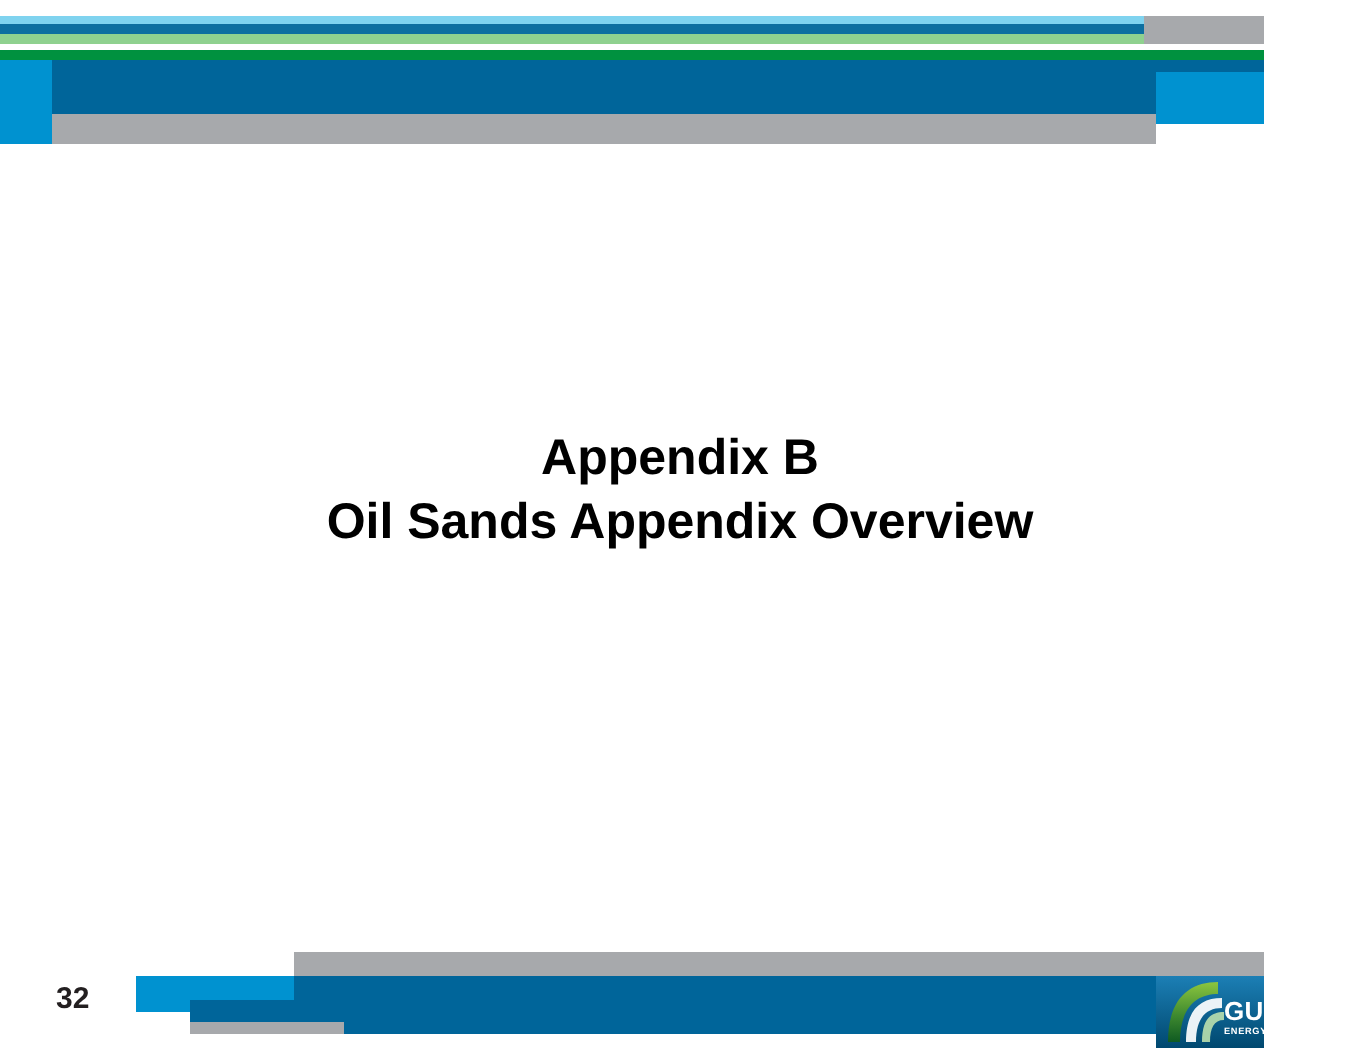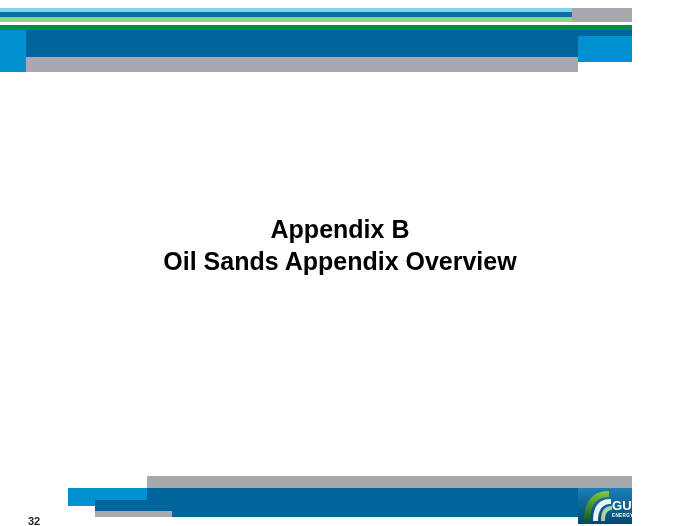--- a/index.html
+++ b/index.html
@@ -71,24 +71,23 @@
   .ftr-grey-bottom { left: 95px;  top: 505px; width: 60px;  height: 12px; background: #a7a9ac; }
   .ftr-grey-bot2   { left: 147px; top: 511px; width: 25px;  height: 6px;  background: #a7a9ac; }
   .ftr-blue-tail   { left: 147px; top: 511px; width: 433px; height: 6px;  background: #00659a; }
   .ftr-white-right { left: 645px; top: 488px; width: 35px;  height: 38px; background: #ffffff; }
   .ftr-cyan-right  { left: 645px; top: 488px; width: 35px;  height: 23px; background: #0092d0; }
 
   .page-number {
     position: absolute;
     left: 28px;
     top: 491px;
-    font-size: 11px;
+    font-size: 15px;
     font-weight: bold;
     color: #231f20;
-    margin-top: 24px;
   }
 
   
   .logo {
     position: absolute;
     left: 578px;
     top: 488px;
     width: 98px;
     height: 36px;
     overflow: hidden;

